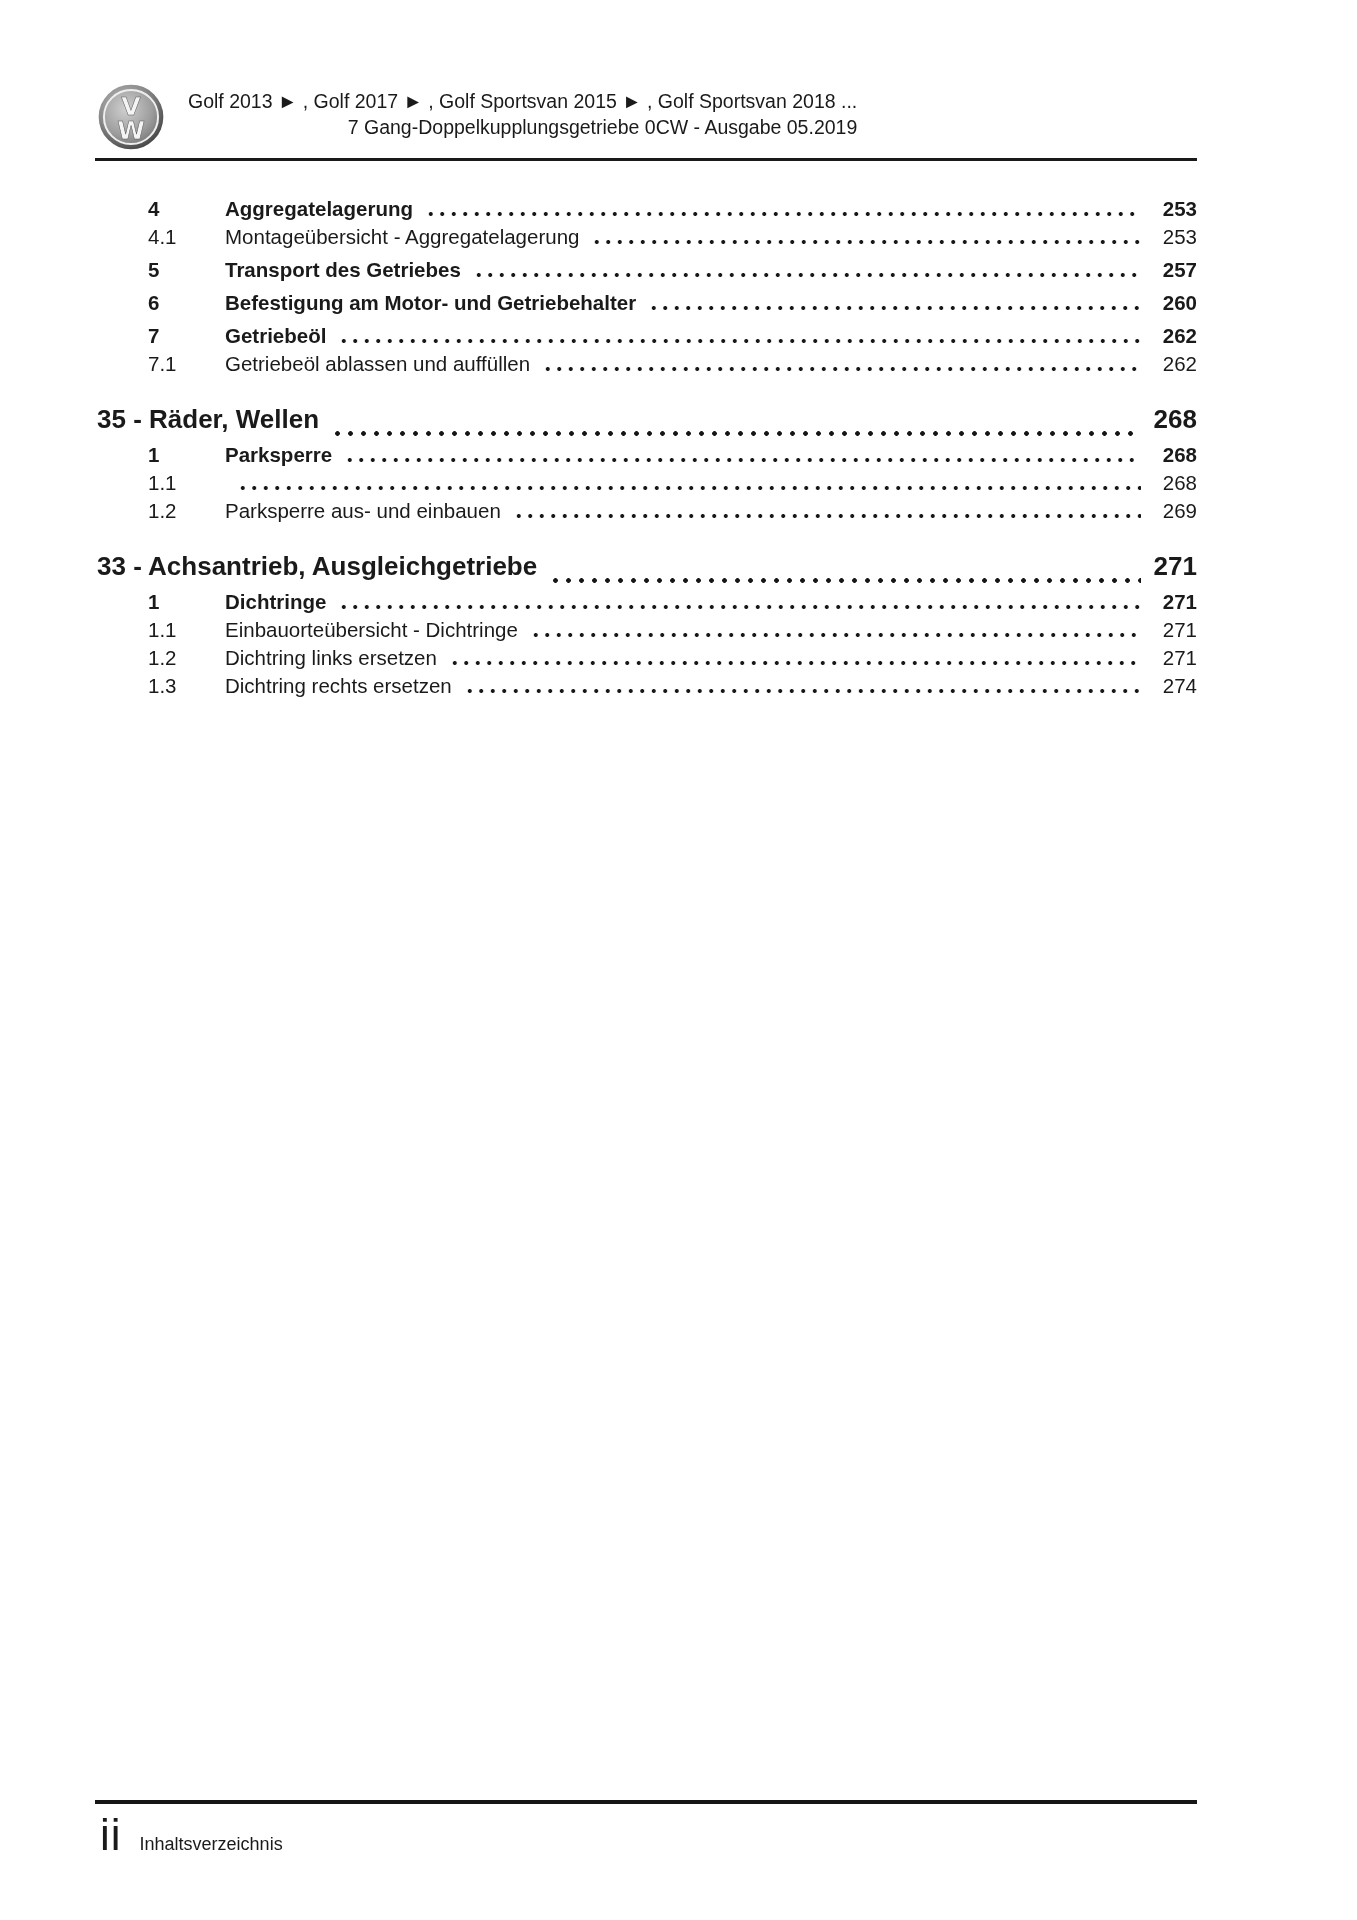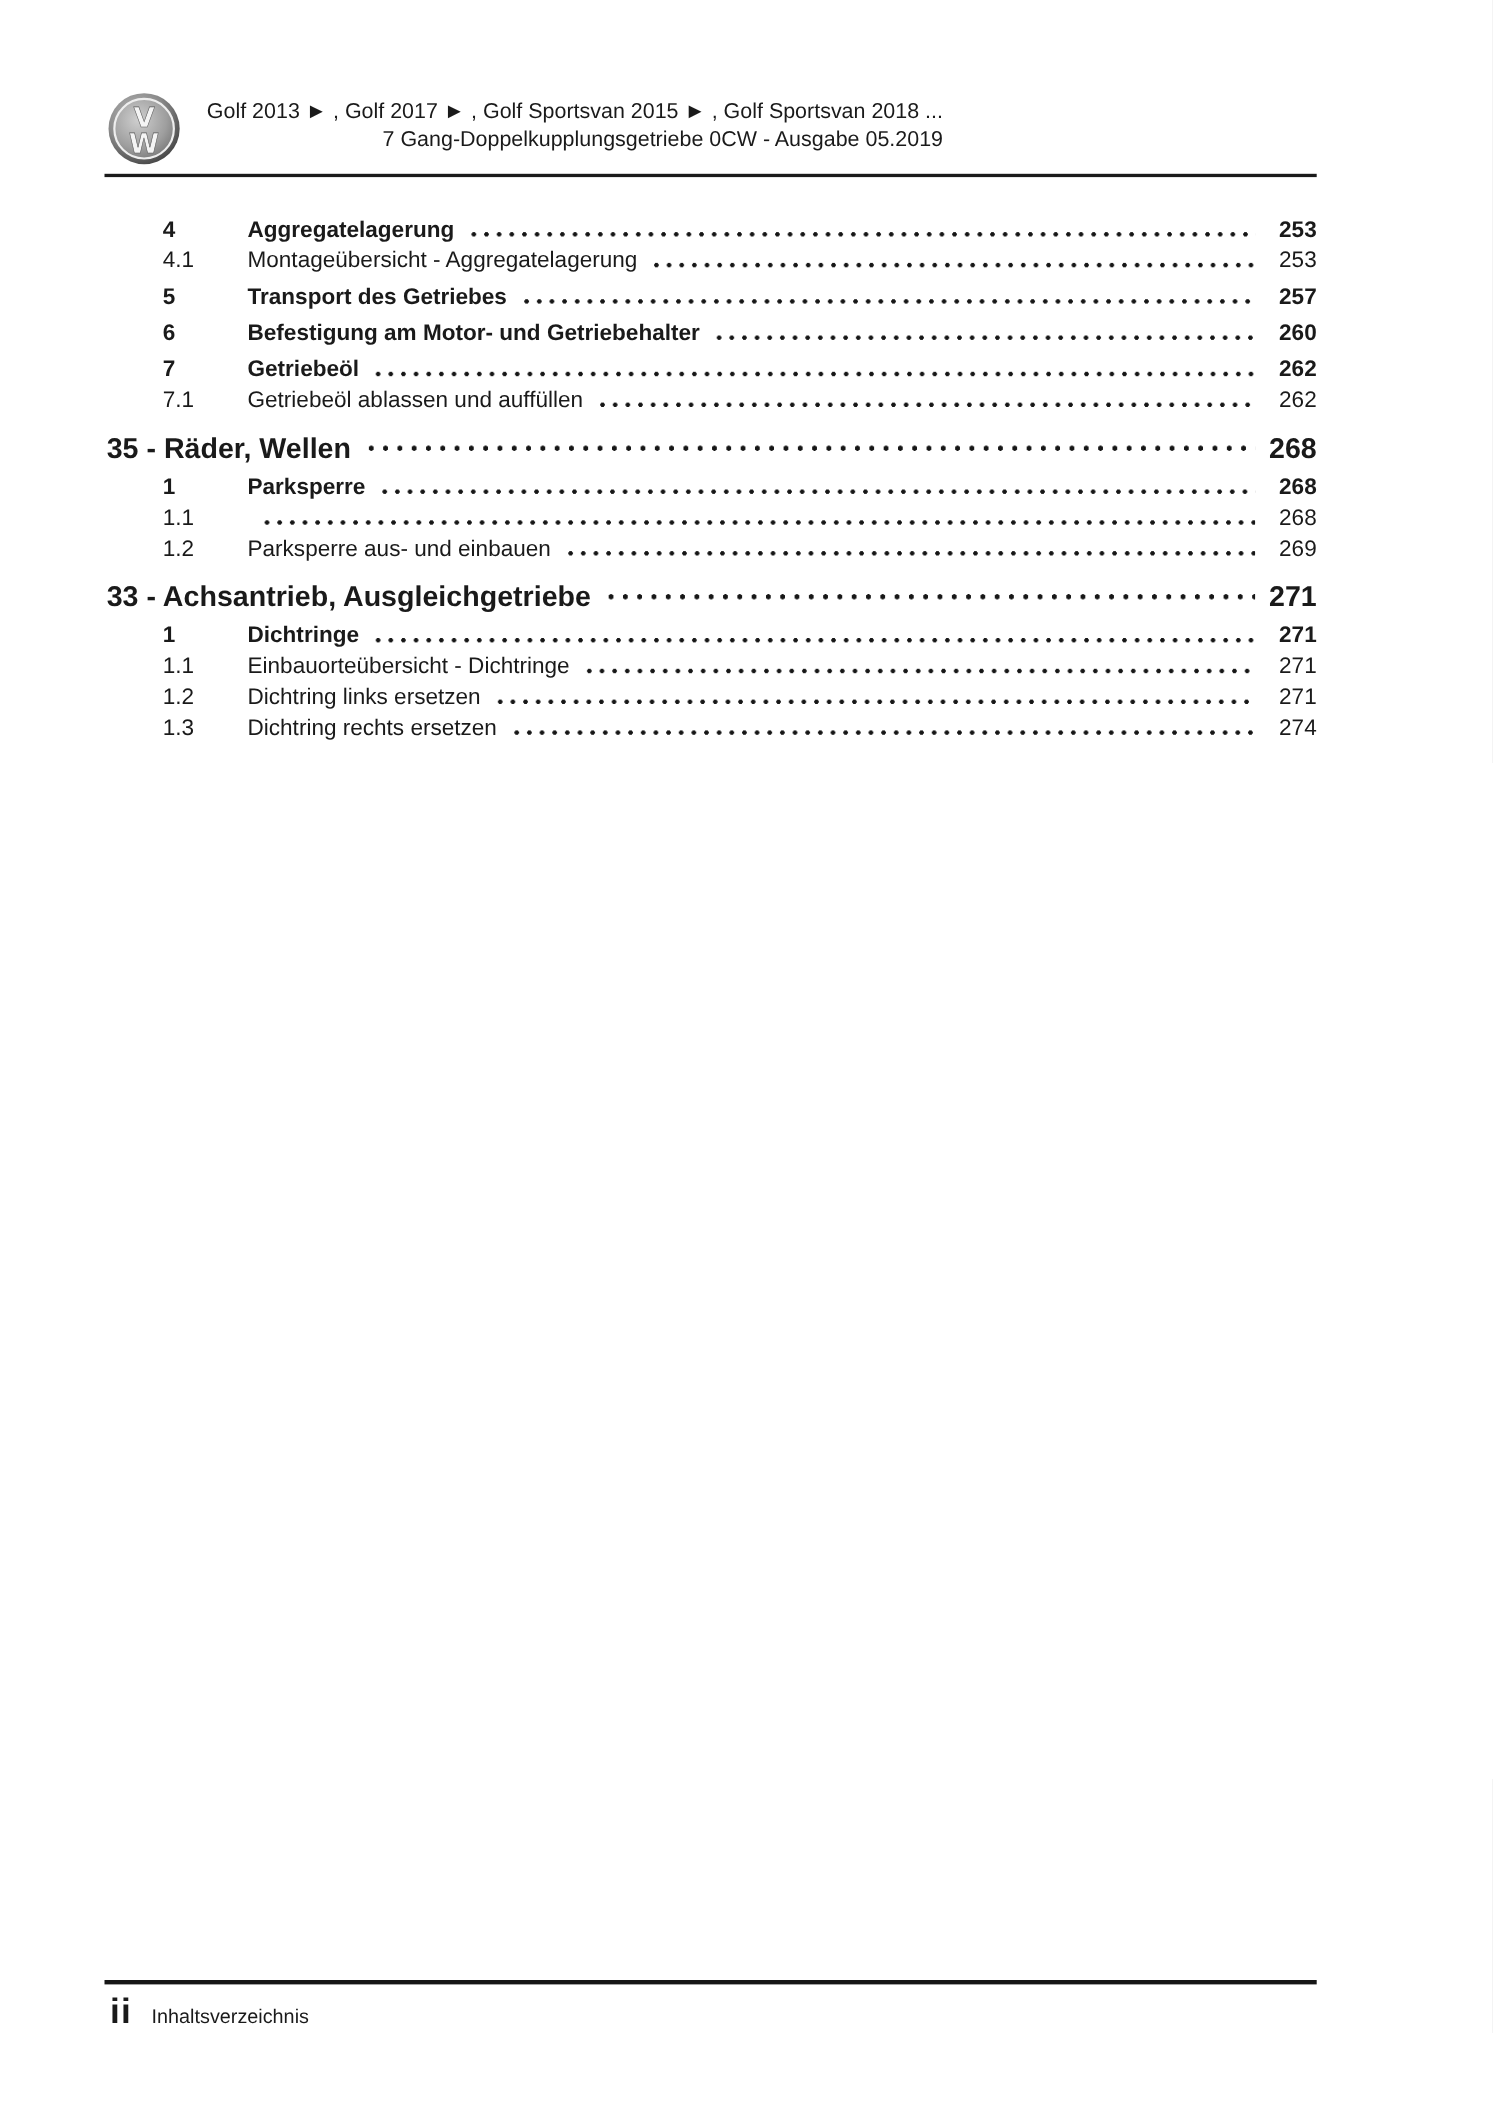--- a/index.html
+++ b/index.html
@@ -22,43 +22,43 @@
   .toc { position:absolute; left:97px; top:190px; width:1100px; }
   .toc-row {
     display:flex; align-items:baseline;
     font-size:20.5px; line-height:28px;
     padding-left:51px; white-space:nowrap;
   }
   .toc-row.bold { font-weight:bold; margin-top:5px; }
   .toc-row .num { flex:none; width:77px; }
   .toc-row .title { flex:none; }
   .chapter-row {
-    display:flex; align-items:center;
+    display:flex; align-items:flex-end;
     font-size:26px; font-weight:bold; line-height:34px;
-    margin-top:12px; margin-bottom:4px; white-space:nowrap;
+    margin-top:24px; margin-bottom:4px; white-space:nowrap;
   }
   .leader {
     flex:1 1 auto; height:4px;
     margin-left:12px; margin-right:8px;
     background-image:radial-gradient(circle, #161616 1.8px, transparent 2.2px);
     background-size:11.5px 4px;
     background-repeat:repeat-x;
     background-position:0 center;
   }
   .chapter-row .leader {
     height:5px;
     background-image:radial-gradient(circle, #161616 2.1px, transparent 2.5px);
     background-size:13px 5px;
   }
   .pageno { flex:none; min-width:48px; text-align:right; }
 
   
   .footer-rule { position:absolute; left:95px; top:1800px; width:1102px; height:4px; background:#161616; }
   .footer { position:absolute; left:100px; top:1810px; display:flex; align-items:baseline; gap:18px; }
-  .footer .pagelabel { font-size:32px; font-weight:bold; letter-spacing:1px; }
+  .footer .pagelabel { font-size:44px; font-weight:normal; letter-spacing:1px; }
   .footer .label { font-size:18px; }
 </style>
 </head>
 <body>
 
 <div class="page">
 
   <div class="header-logo">
     <svg viewBox="0 0 100 100" width="66" height="66" aria-hidden="true">
       <defs>

